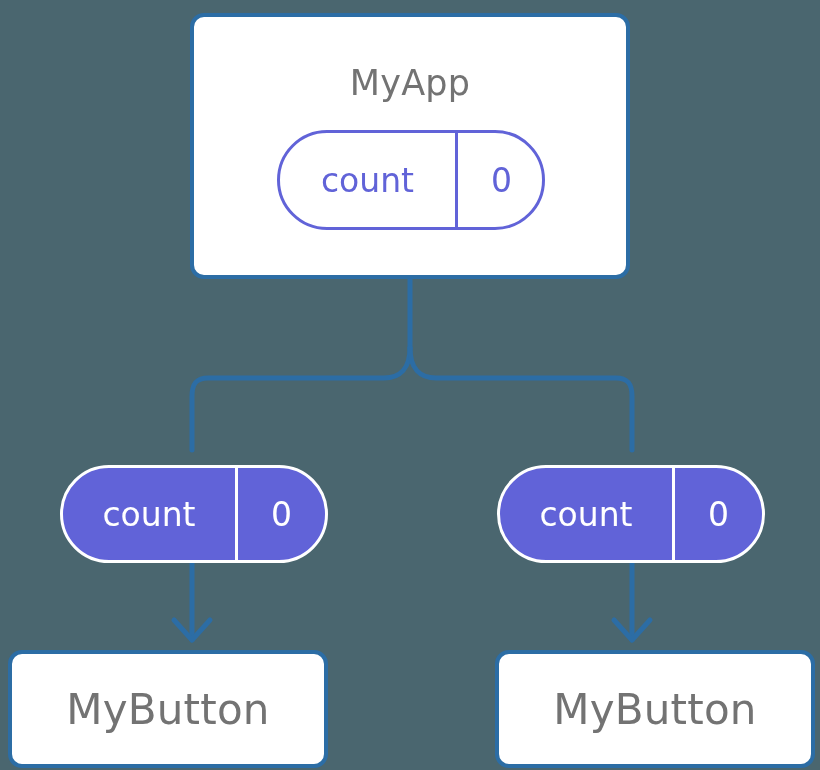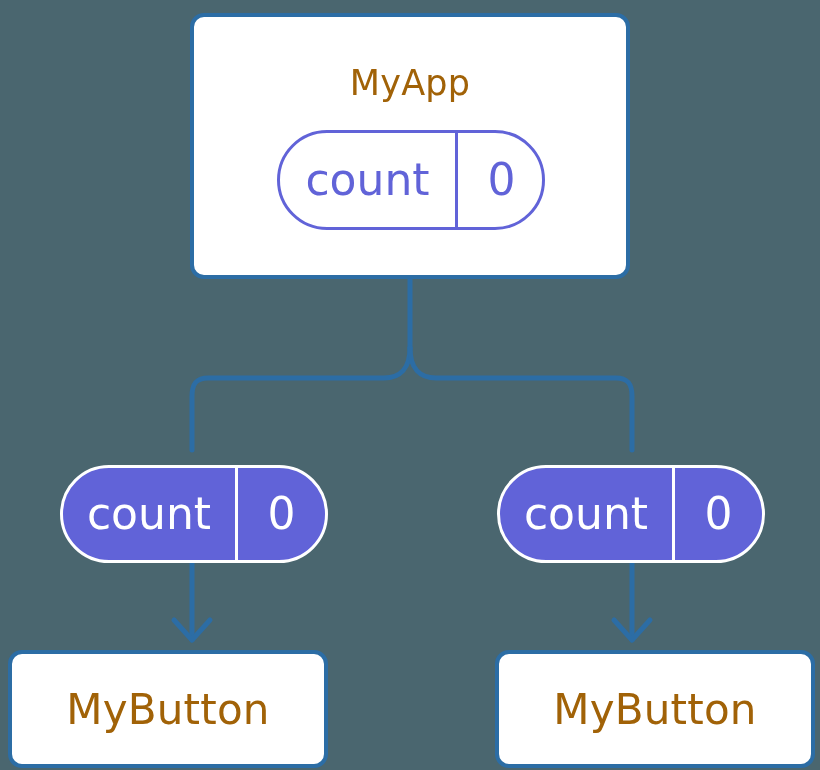--- a/index.html
+++ b/index.html
@@ -32,21 +32,21 @@
     position: absolute;
     background: #ffffff;
     border: 4px solid #2c6da5;
     border-radius: 14px;
     box-sizing: border-box;
     display: flex;
     flex-direction: column;
     align-items: center;
   }
   .comp-title {
-    color: #a16207;
+    color: #737373;
     font-size: 34px;
     font-weight: 400;
     letter-spacing: 0.2px;
     white-space: nowrap;
   }
 
   #app-box {
     left: 190px;
     top: 13px;
     width: 440px;
@@ -69,21 +69,21 @@
     display: flex;
     align-items: stretch;
     box-sizing: border-box;
     border-radius: 999px;
     overflow: hidden;
   }
   .pill .cell {
     display: flex;
     align-items: center;
     justify-content: center;
-    font-size: 44px;
+    font-size: 33px;
     line-height: 1;
     box-sizing: border-box;
     text-align: center;
   }
   .pill .cell-label { flex: 0 0 auto; }
   .pill .cell-value { flex: 0 0 auto; }
 
   
   .pill-outline {
     position: absolute;

